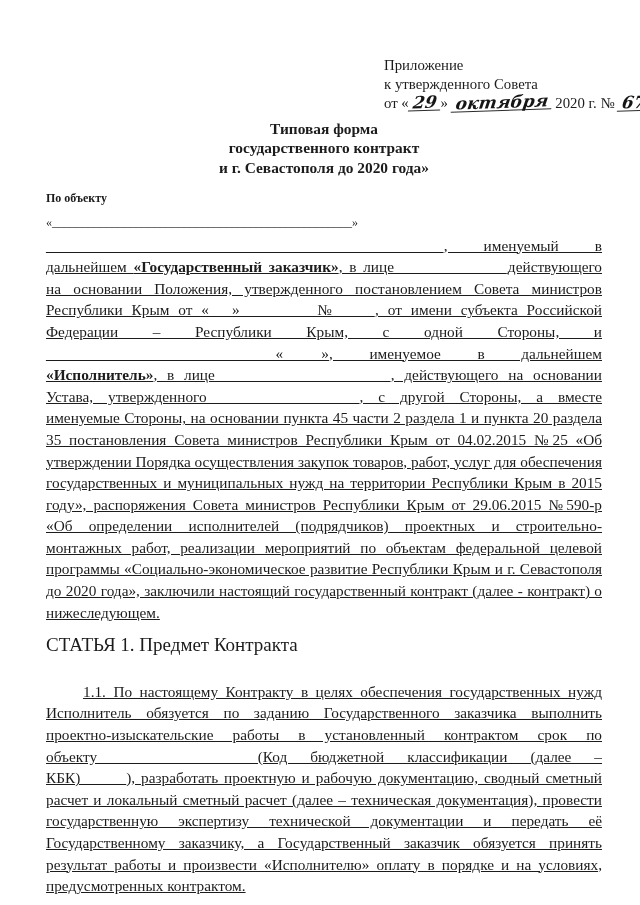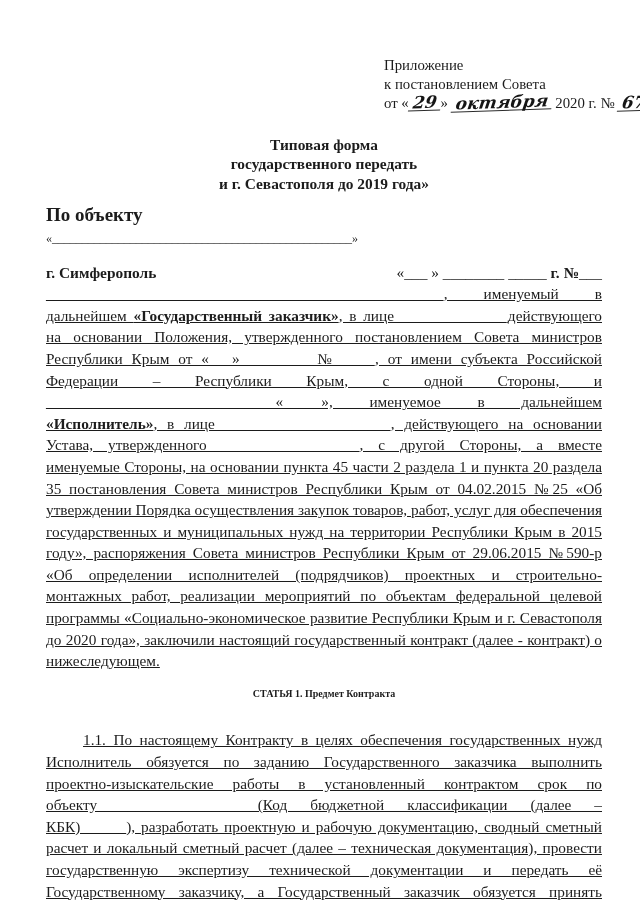--- a/index.html
+++ b/index.html
@@ -28,32 +28,32 @@
     font-size:17px;
     display:inline-block;
     transform:skewX(-10deg) rotate(-2deg);
     border-bottom:1px solid #2b2b2b;
     line-height:13px;
     padding:0 4px 1px 4px;
     color:#151515;
   }
   
   .title{
-    margin-top:22px;
+    margin-top:6px;
     text-align:center;
     font-weight:bold;
     font-size:15.4px;
     line-height:19.6px;
   }
   .title div{white-space:pre-wrap;}
   
   .obj-label{
     margin-top:10px;
     font-weight:bold;
-    font-size:19px;
+    font-size:12px;
     line-height:21px;
   }
   .obj-blank{
     font-size:12px;
     line-height:26px;
     white-space:nowrap;
     overflow:hidden;
   }
   
   .place-row{
@@ -68,54 +68,49 @@
   .b{font-weight:bold;}
   
   .para{
     font-size:15.3px;
     line-height:21.6px;
     text-align:justify;
     text-decoration:underline;
   }
   .heading{
     margin-top:11px;
-    text-align:center;
-    font-weight:bold;
-    font-size:10px;
+    font-weight:normal;
+    font-size:19px;
     line-height:21.6px;
   }
   .p11{
     margin-top:25px;
     text-indent:37px;
   }
 </style>
 </head>
 <body>
 
 <div class="page">
 
   <div class="attachment">
     <div>Приложение</div>
-    <div>к постановлением Совета</div>
+    <div>к утвержденного Совета</div>
     <div class="date-line"><span>от «</span><span class="hw">29</span><span>» </span><span class="hw">октября</span><span> 2020 г. № </span><span class="hw">678</span></div>
   </div>
 
   <div class="title">
     <div>Типовая форма</div>
-    <div>государственного передать</div>
-    <div>и г. Севастополя до 2019 года»</div>
+    <div>государственного контракт</div>
+    <div>и г. Севастополя до 2020 года»</div>
   </div>
 
   <div class="obj-label">По объекту</div>
   <div class="obj-blank">«__________________________________________________»</div>
 
-  <div class="place-row">
-    <span class="city">г. Симферополь</span>
-    <span class="date-blanks"><span>«___ » ________  _____ </span><span class="b">г. №</span><span>___</span></span>
-  </div>
 
   <div class="para"><span>____________________________________________________,  именуемый  в дальнейшем </span><span class="b">«Государственный заказчик»</span><span>,  в лице ______________действующего на основании Положения, утвержденного постановлением Совета министров Республики Крым от «___»_________ №_____,  от имени субъекта Российской Федерации  –  Республики  Крым,  с  одной  Стороны,  и ______________________________«_____»,  именуемое  в  дальнейшем </span><span class="b">«Исполнитель»</span><span>, в лице_______________________, действующего на основании Устава, утвержденного____________________,  с другой Стороны, а вместе именуемые Стороны,  на основании пункта 45 части 2 раздела 1 и пункта 20 раздела 35 постановления Совета министров Республики Крым от 04.02.2015 №25 «Об утверждении Порядка осуществления закупок товаров, работ, услуг для обеспечения государственных и муниципальных нужд на территории Республики Крым в 2015 году»,  распоряжения Совета министров Республики Крым от 29.06.2015 №590-р «Об определении исполнителей (подрядчиков) проектных и строительно-монтажных работ, реализации мероприятий по объектам федеральной целевой программы «Социально-экономическое развитие Республики Крым и г. Севастополя до 2020 года», заключили настоящий государственный контракт (далее - контракт) о нижеследующем.</span></div>
 
   <div class="heading">СТАТЬЯ 1. Предмет Контракта</div>
 
   <div class="para p11">1.1. По настоящему Контракту в целях обеспечения государственных нужд Исполнитель обязуется по заданию  Государственного заказчика выполнить проектно-изыскательские работы в установленный контрактом срок по объекту_____________________(Код бюджетной классификации (далее – КБК)______), разработать проектную и рабочую документацию, сводный  сметный расчет и локальный сметный расчет (далее – техническая документация), провести государственную  экспертизу технической документации и передать её Государственному заказчику, а Государственный заказчик  обязуется принять результат работы и  произвести «Исполнителю»  оплату в порядке и на условиях, предусмотренных контрактом.</div>
 
 </div>
 
 </body></html>

